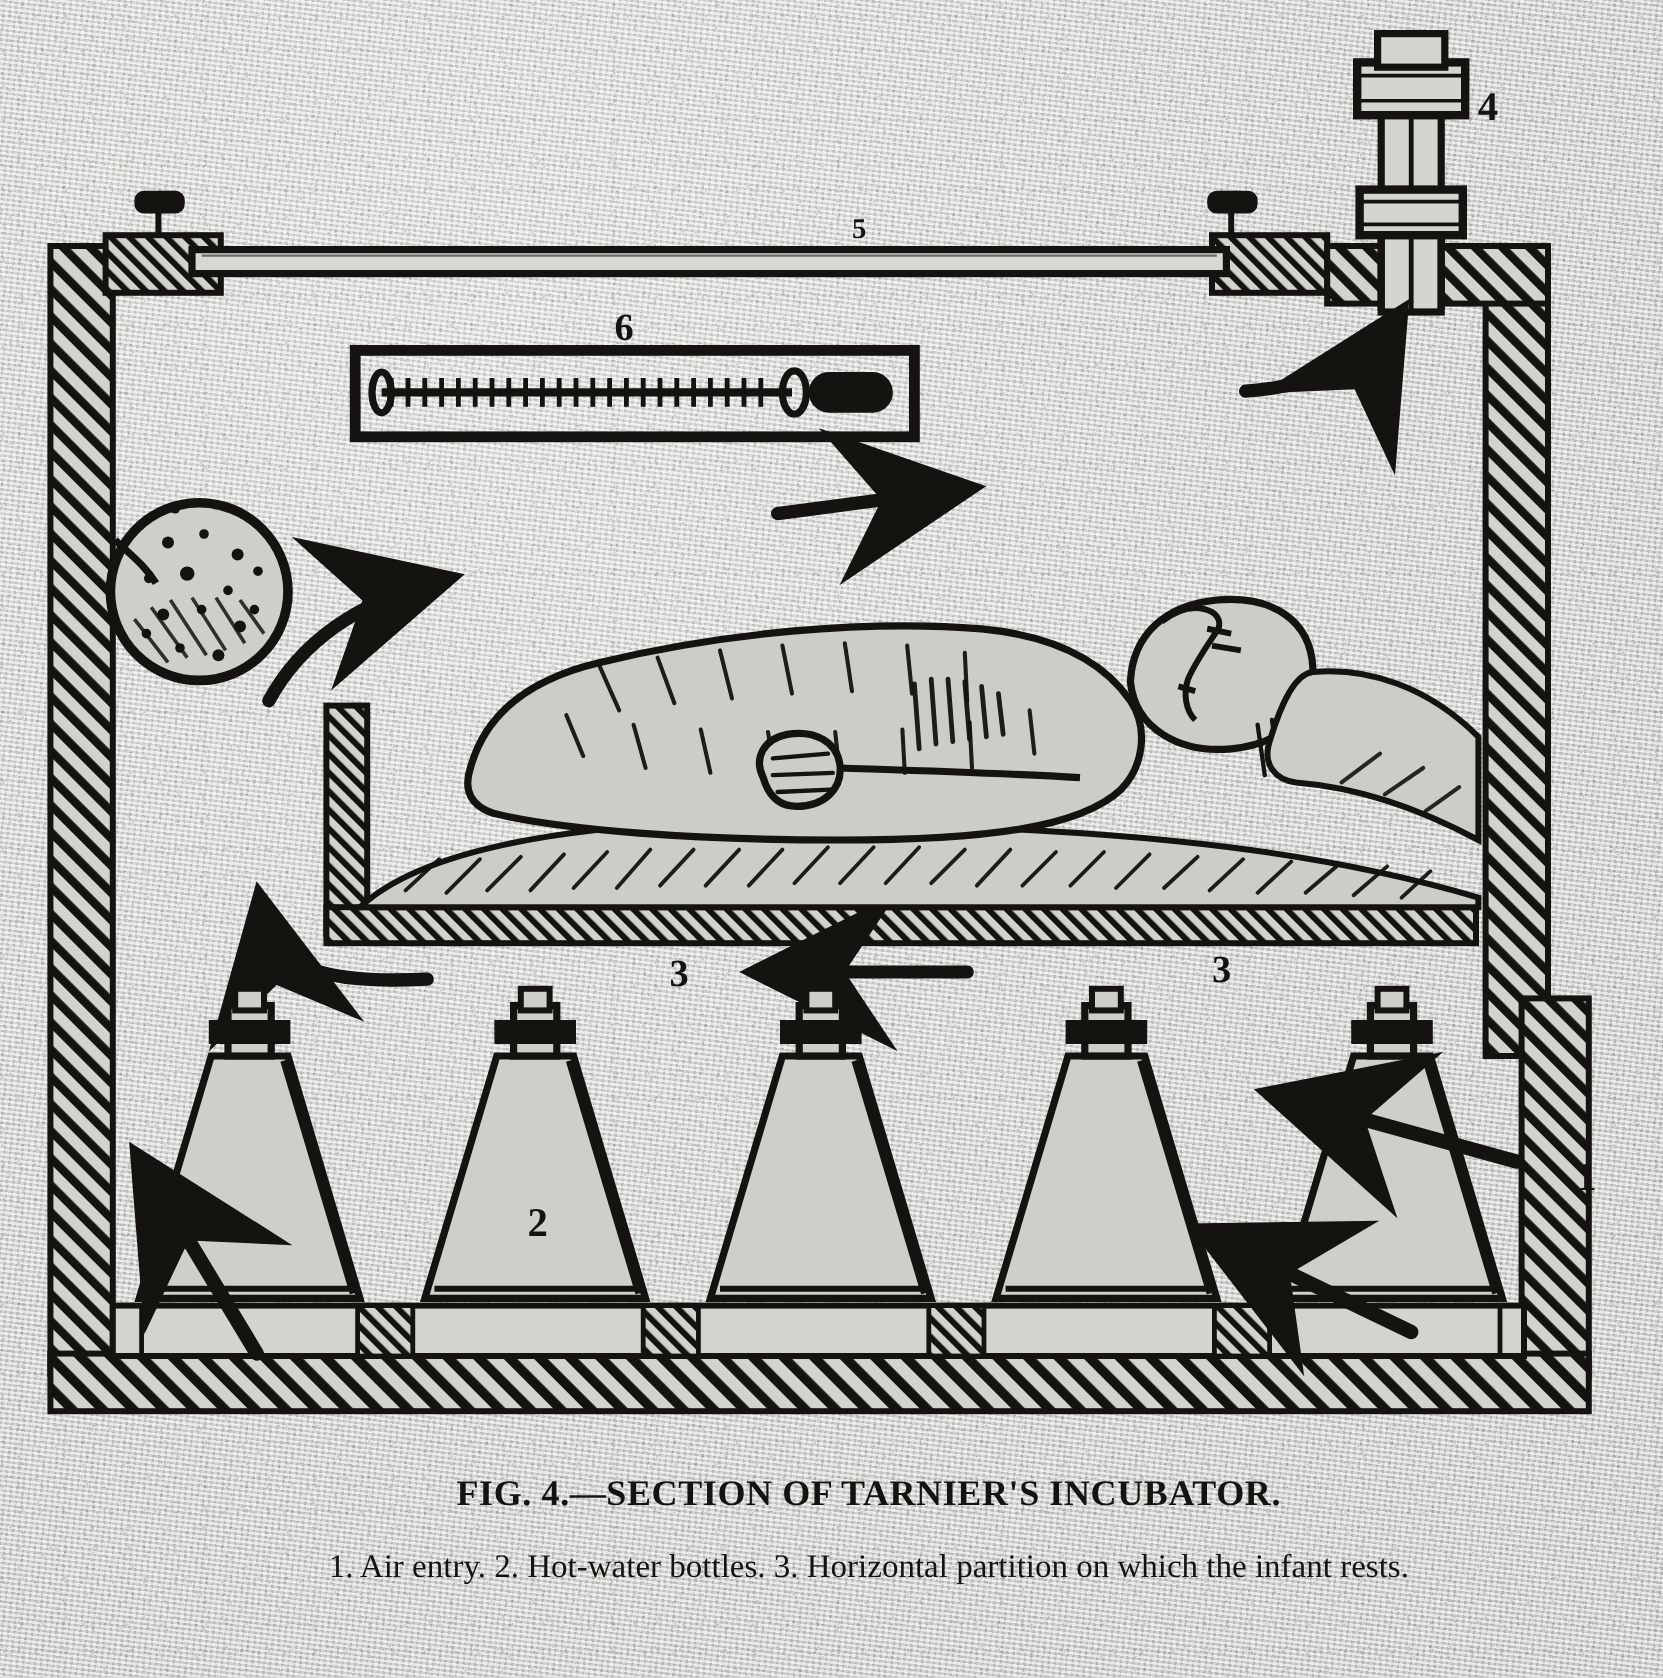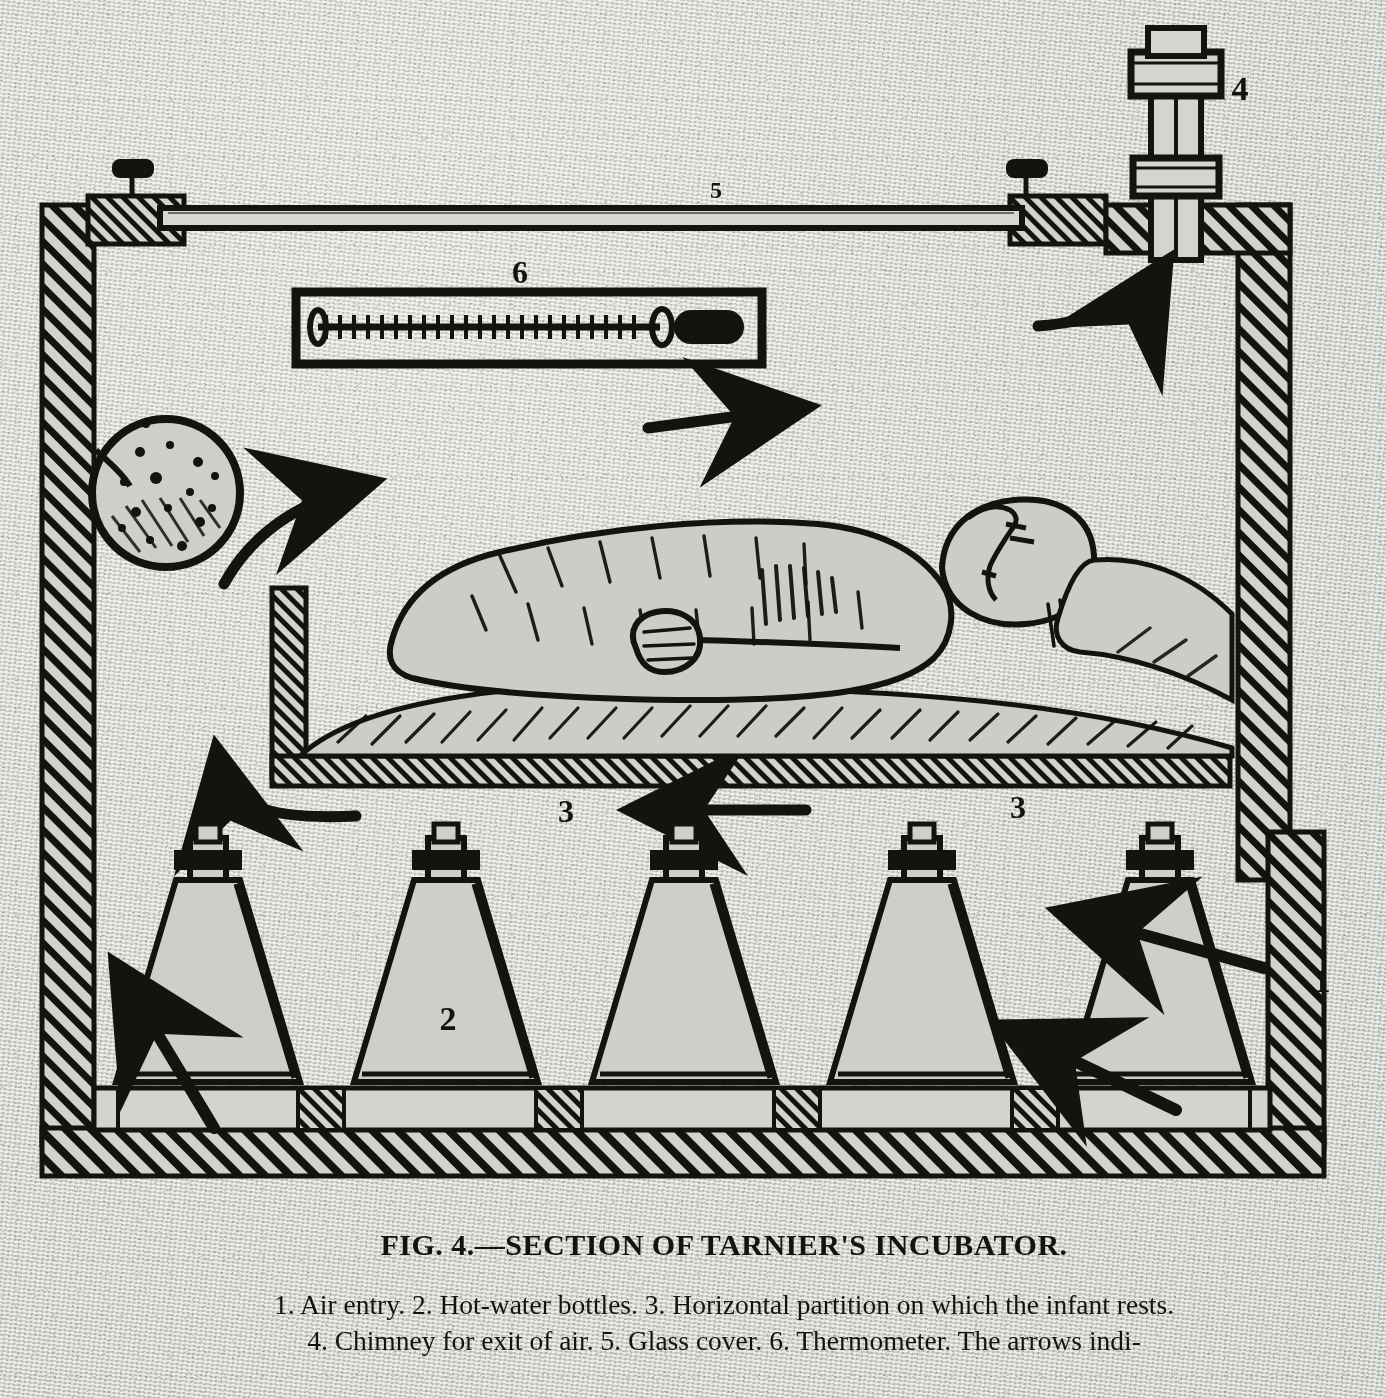--- a/index.html
+++ b/index.html
@@ -385,14 +385,13 @@
     <path d="M1264,968 L1068,914" stroke="#14130f" stroke-width="12" fill="none" stroke-linecap="round" marker-end="url(#ah)"></path>
     <path d="M1176,1110 L1010,1030" stroke="#14130f" stroke-width="12" fill="none" stroke-linecap="round" marker-end="url(#ah)"></path>
     <path d="M214,1128 L120,972" stroke="#14130f" stroke-width="12" fill="none" stroke-linecap="round" marker-end="url(#ah)"></path>
 
   </g>
 </svg>
 
 <div class="cap" id="title">FIG. 4.—SECTION OF TARNIER'S INCUBATOR.</div>
 <div class="cap" id="legend">
   <span class="ln">1. Air entry.   2. Hot-water bottles.   3. Horizontal partition on which the infant rests.</span>
-  <span class="ln">4. Chimney for exit of air.   5. Glass cover.   6. Thermometer.   The arrows indi-</span>
 </div>
 
 </body></html>

